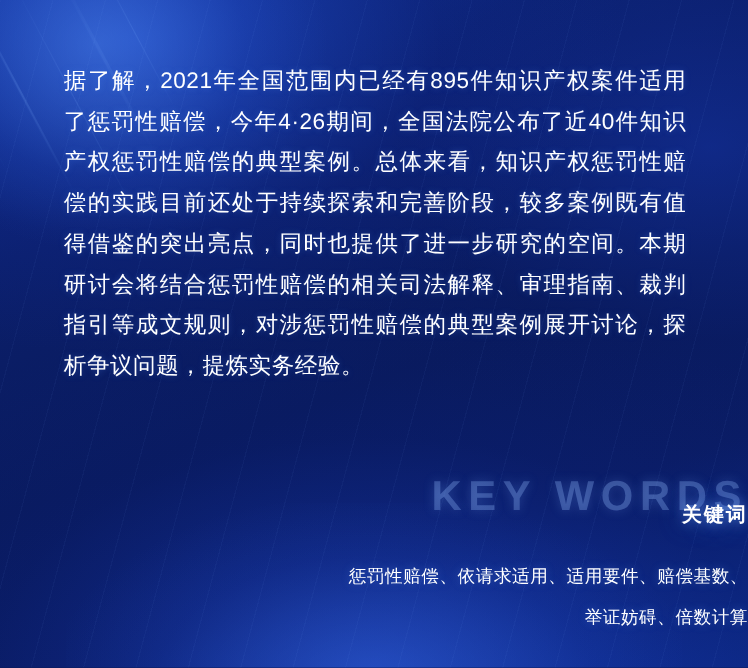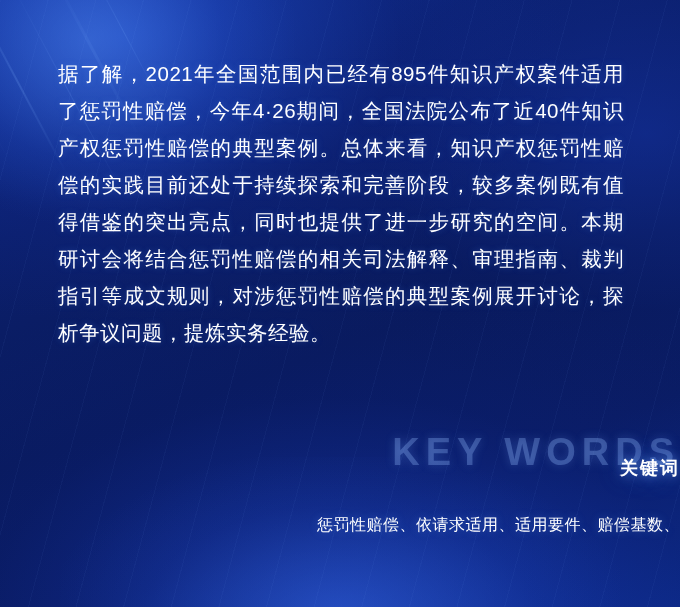--- a/index.html
+++ b/index.html
@@ -119,15 +119,16 @@
   <div class="streak s4"></div>
   <div class="streak s5"></div>
 
   <div class="body-text">据了解，2021年全国范围内已经有895件知识产权案件适用了惩罚性赔偿，今年4·26期间，全国法院公布了近40件知识产权惩罚性赔偿的典型案例。总体来看，知识产权惩罚性赔偿的实践目前还处于持续探索和完善阶段，较多案例既有值得借鉴的突出亮点，同时也提供了进一步研究的空间。本期研讨会将结合惩罚性赔偿的相关司法解释、审理指南、裁判指引等成文规则，对涉惩罚性赔偿的典型案例展开讨论，探析争议问题，提炼实务经验。</div>
 
   <div class="kw-block">
     <div class="kw-watermark">KEY WORDS</div>
     <div class="kw-title">关键词</div>
     <div class="kw-list">
       <span class="kw-line">惩罚性赔偿、依请求适用、适用要件、赔偿基数、</span>
+      <span class="kw-line">举证妨碍、倍数计算</span>
     </div>
   </div>
 </div>
 
 </body></html>

